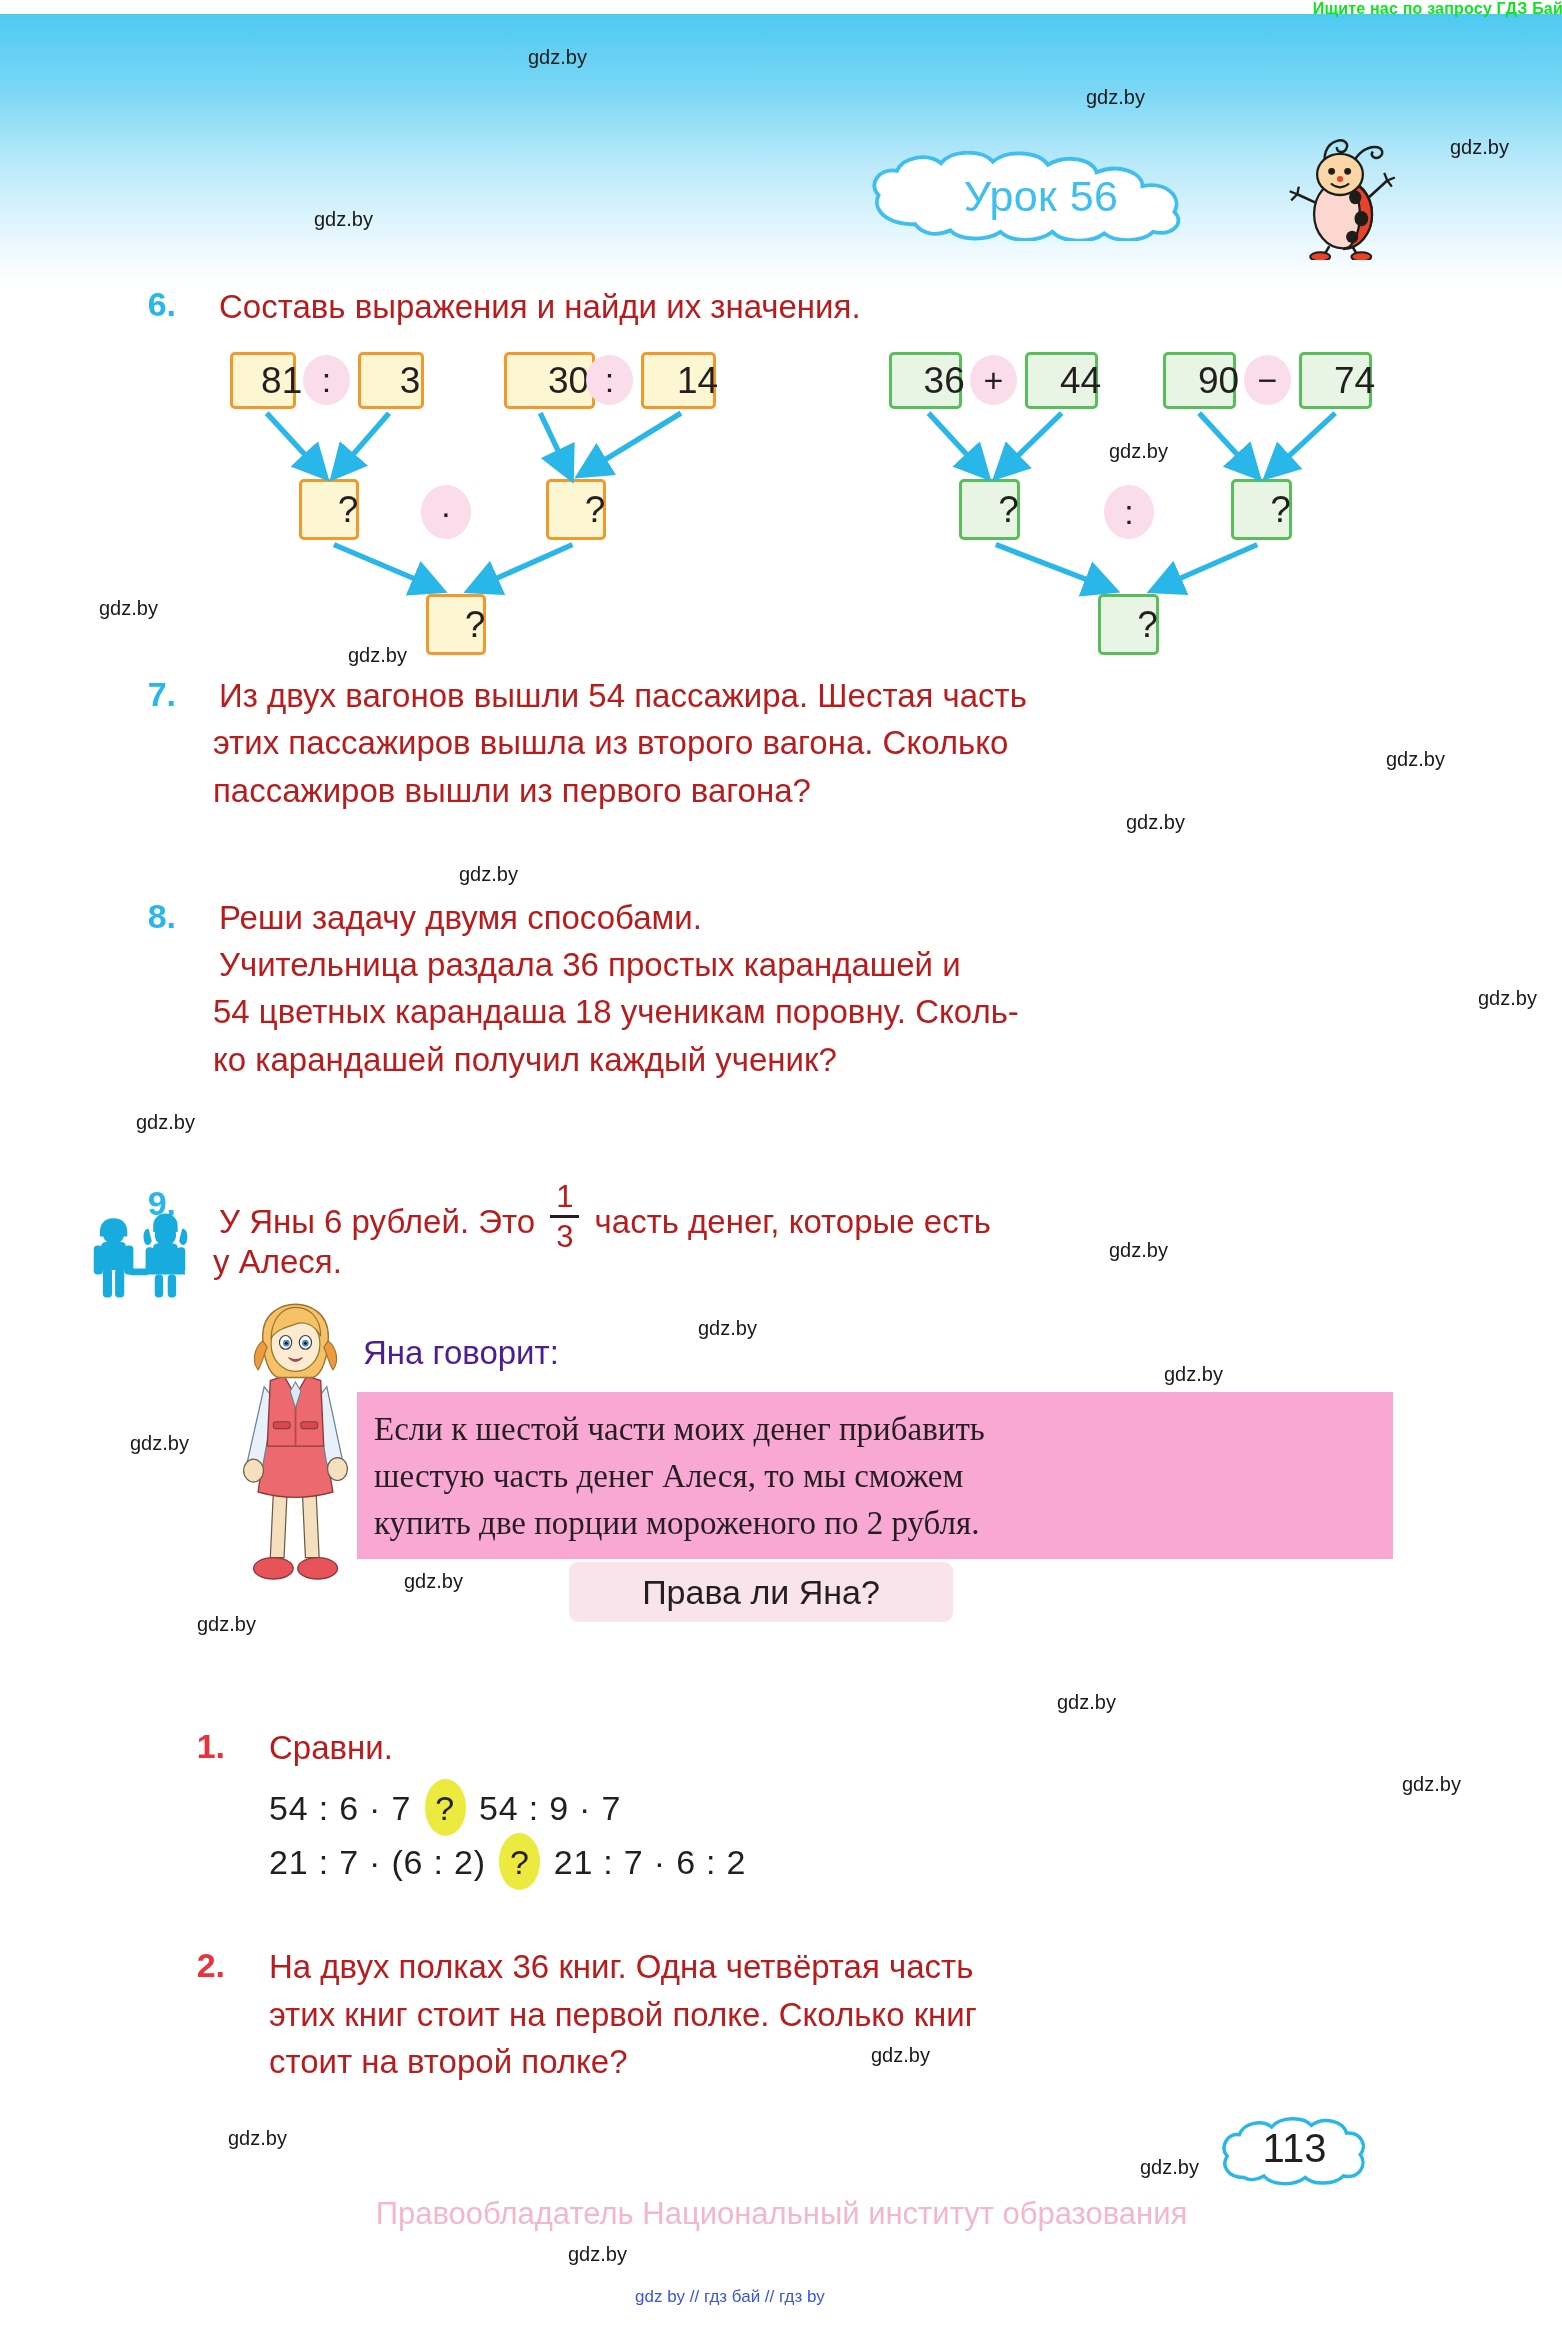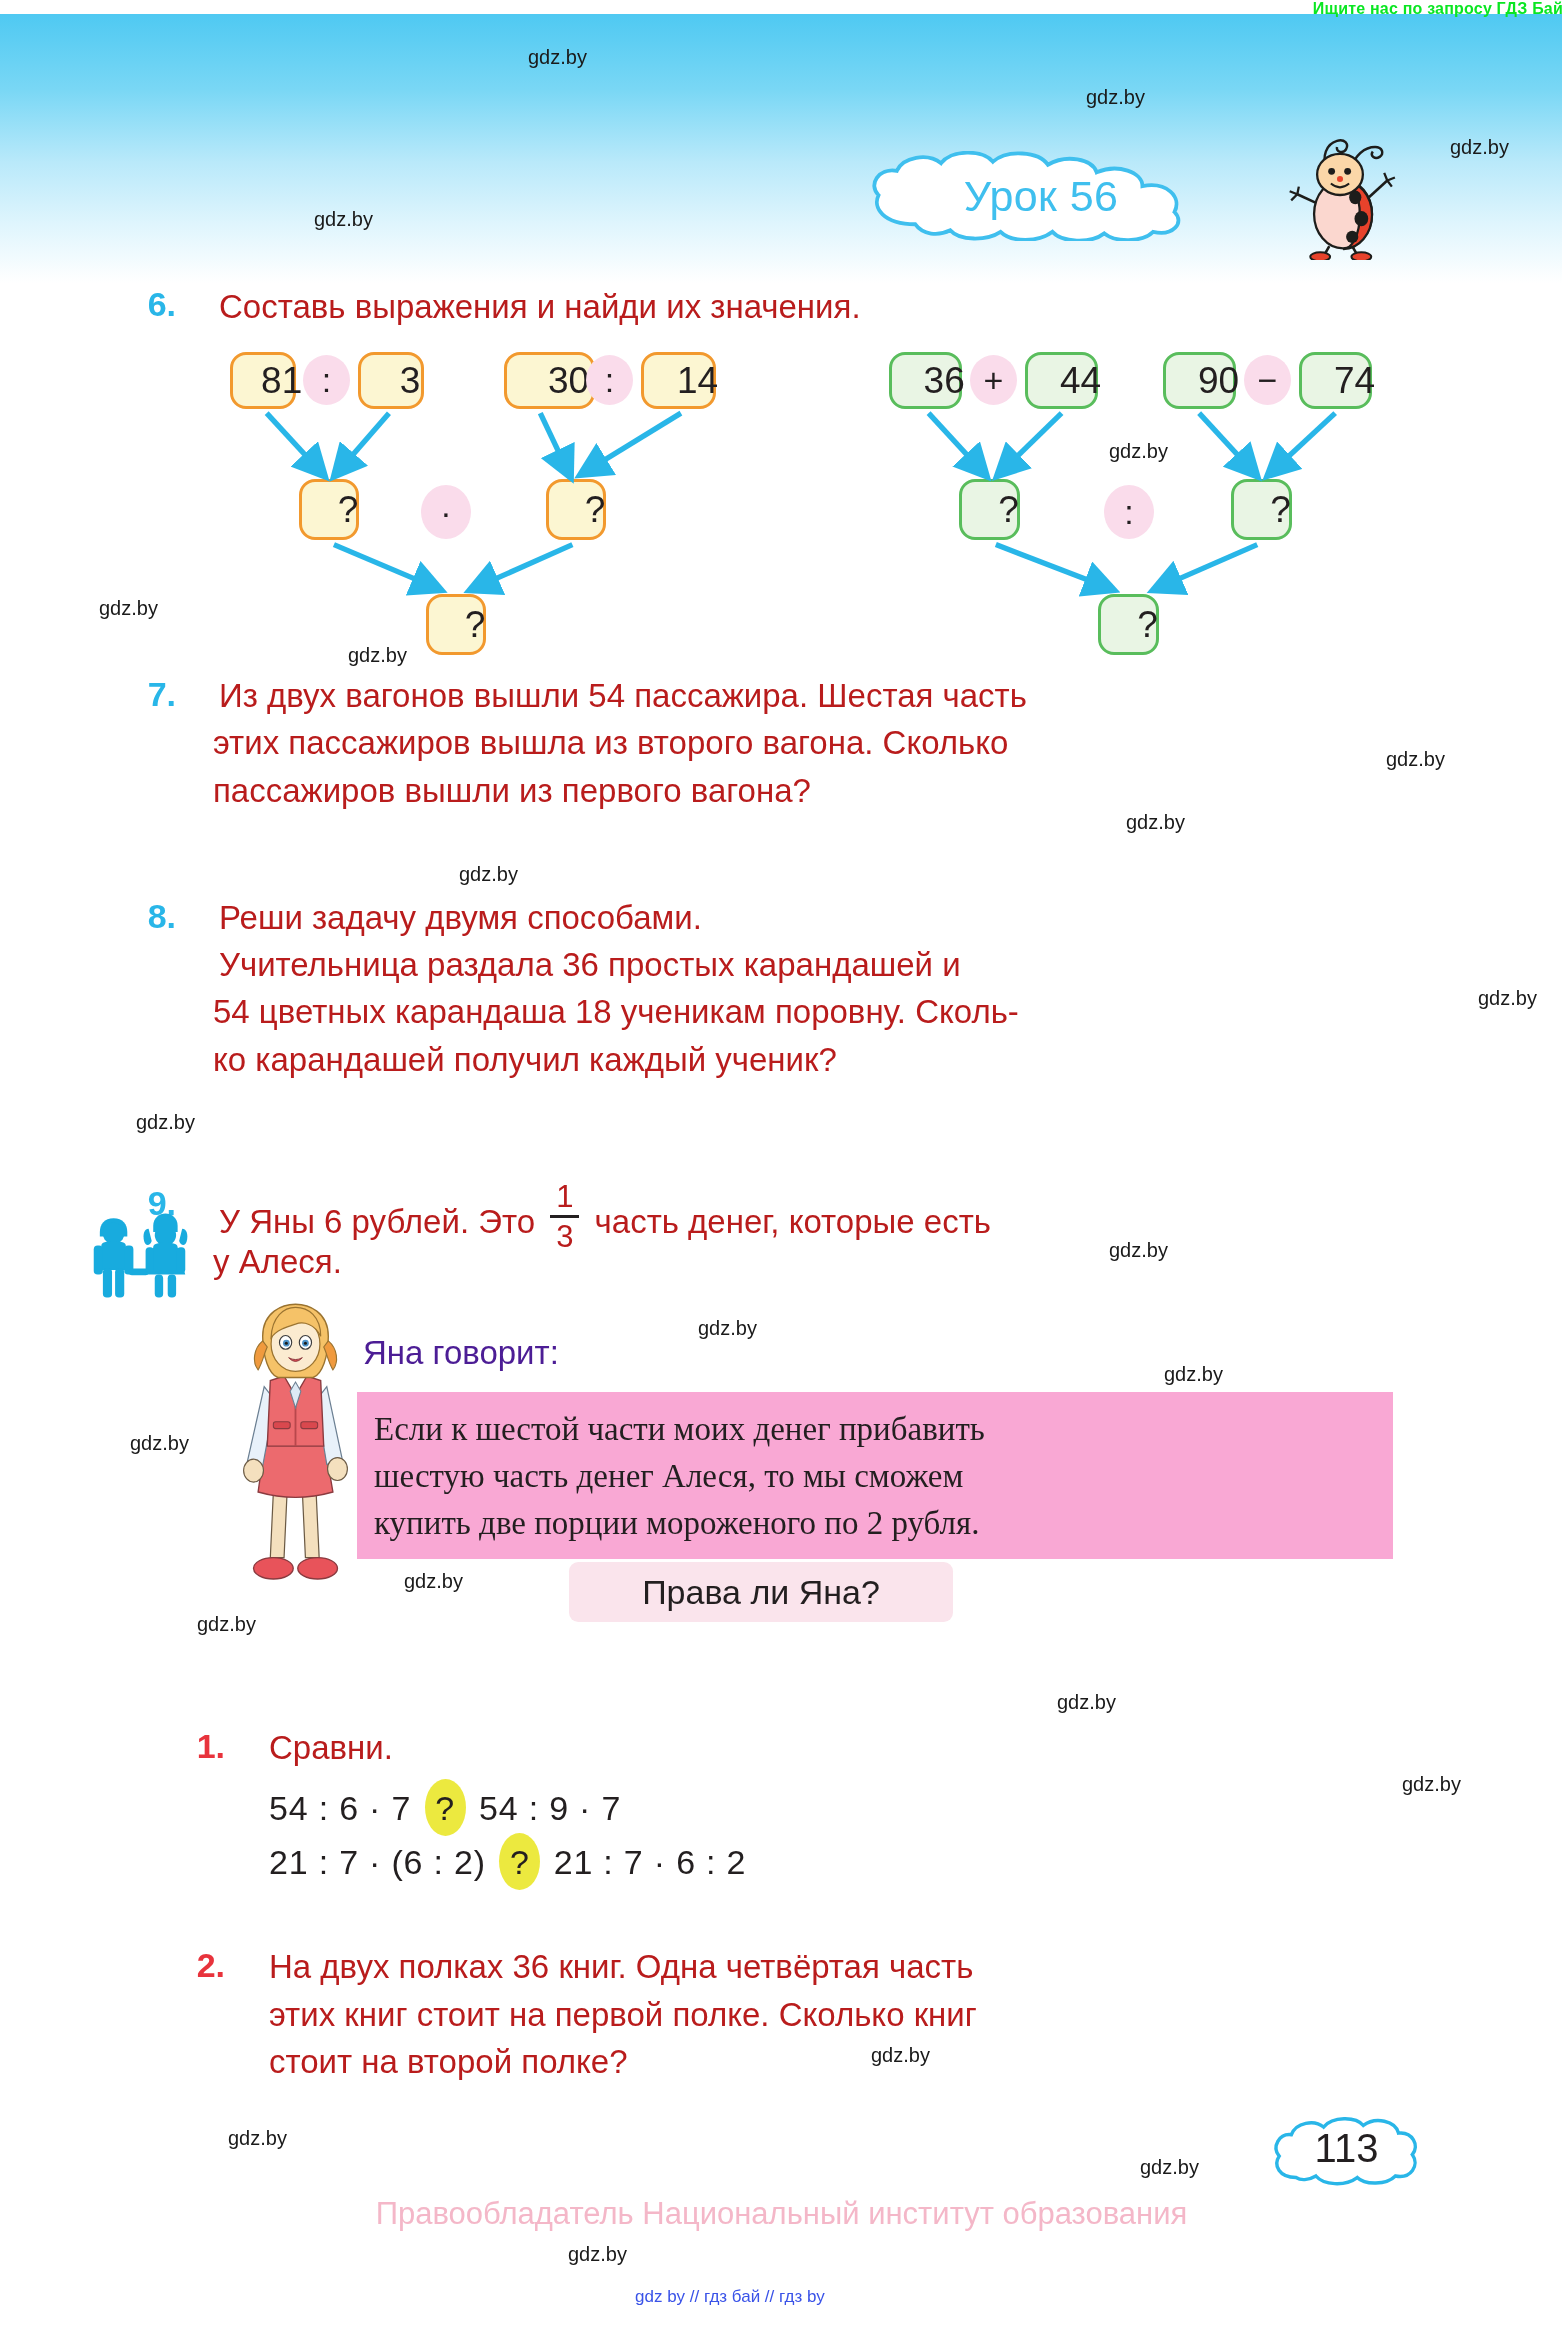--- a/index.html
+++ b/index.html
@@ -44,21 +44,21 @@
   }
   .extext{
     position:absolute;color:#b91c1c;font-size:33px;line-height:47px;
   }
   .extext.just{text-align:justify;text-align-last:left;}
 
   
   .diagram{position:absolute;}
   .cell{
     position:absolute;display:flex;align-items:center;justify-content:center;
-    border-radius:16px;font-size:37px;color:#231f20;
+    border-radius:5px;font-size:37px;color:#231f20;
     box-sizing:border-box;
     padding-left:38px;
   }
   .cell.orange{background:#FCF6D2;border:3.8px solid #F2992E;}
   .cell.green{background:#E9F5E4;border:3.8px solid #59BD5C;}
   .oper{
     position:absolute;display:flex;align-items:center;justify-content:center;
     background:#FADCEB;border-radius:50%;color:#231f20;font-size:34px;
   }
 
@@ -96,21 +96,21 @@
   .dashwrap{position:absolute;left:129px;top:1682px;width:765px;height:436px;}
   .dashwrap svg{display:block;}
 
   .hl{
     display:inline-block;background:#ECE93F;border-radius:50%;
     padding:1.5px 10.7px;margin:0 3.1px;color:#231f20;
   }
   .exprline{font-size:34px;line-height:54px;color:#231f20;letter-spacing:0.8px;}
 
   
-  .pagecloud{position:absolute;left:1270px;top:2110px;width:153px;height:83px;}
+  .pagecloud{position:absolute;left:1218px;top:2110px;width:153px;height:83px;}
   .pagenum{
     position:absolute;left:0;top:0;width:153px;height:77px;
     display:flex;align-items:center;justify-content:center;
     font-size:40px;color:#231f20;
   }
 
   .copyright{
     position:absolute;left:0;top:2196px;width:1563px;text-align:center;
     color:#F4B7C8;font-size:31px;
   }

